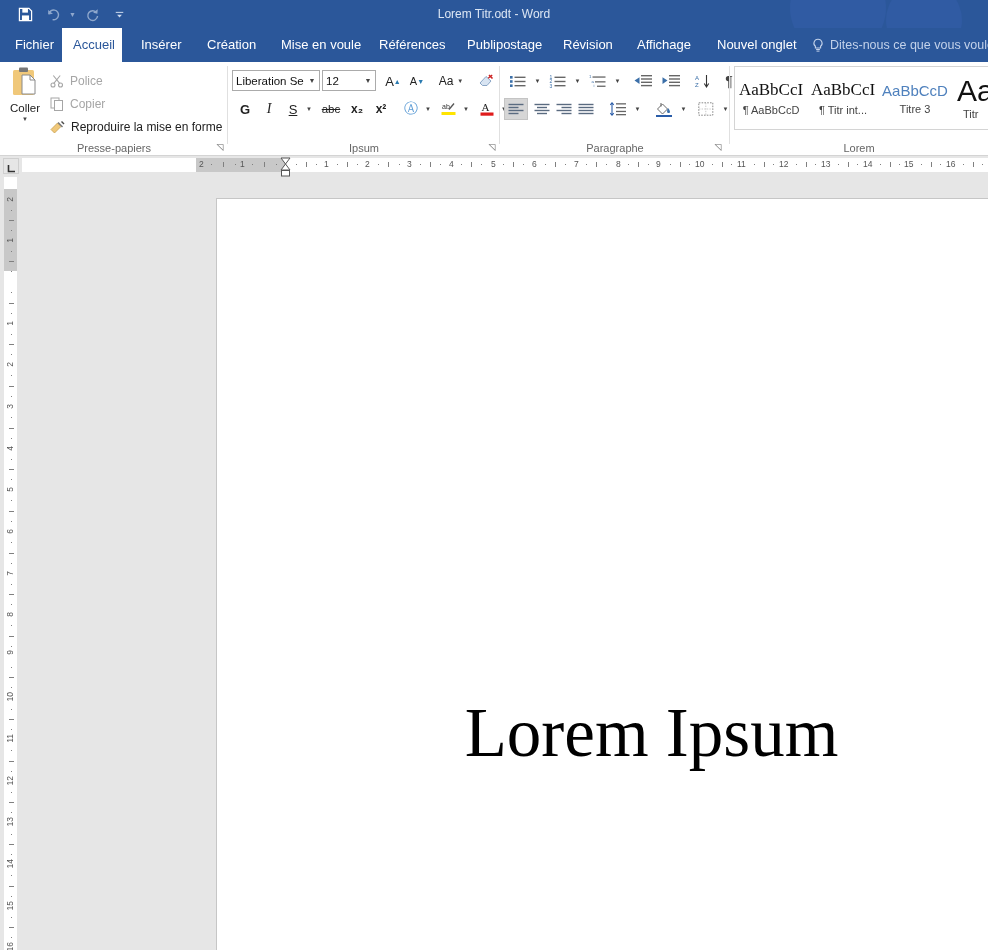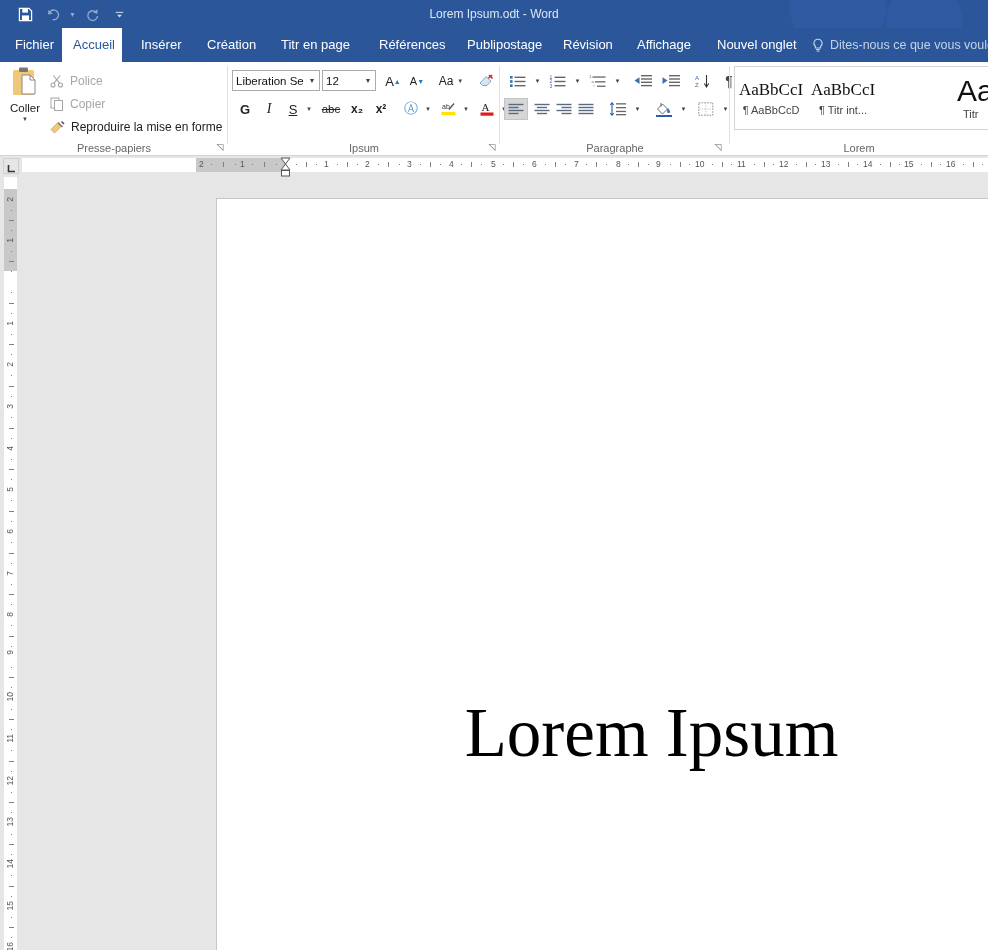--- a/index.html
+++ b/index.html
@@ -184,21 +184,21 @@
   svg { display: block; }
 </style>
 </head>
 <body>
 
 <div class="titlebar">
   <div class="tb-bubble" style="left:790px;top:-40px;width:96px;height:96px;"></div>
   <div class="tb-bubble" style="left:886px;top:-18px;width:76px;height:76px;"></div>
 
   <div class="title-text">
-    <span>Lorem Ipsum.odt</span>
+    <span>Lorem Titr.odt</span>
     <span>-</span>
     <span>Word</span>
   </div>
 
   <div class="qat">
     <div class="qat-btn">
       <svg width="15" height="15" viewBox="0 0 16 16">
         <path d="M1.5 1.5h10.2L14.5 4.3V14.5H1.5z" fill="none" stroke="#fff" stroke-width="1.3"></path>
         <rect x="4.6" y="1.8" width="6" height="4.2" fill="#fff"></rect>
         <rect x="4.2" y="9" width="7.6" height="5.5" fill="#fff"></rect>
@@ -224,21 +224,21 @@
       </svg>
     </div>
   </div>
 </div>
 
 <div class="tabstrip">
   <div class="tab" style="left:4px;width:50px;">Fichier</div>
   <div class="tab active" style="left:62px;width:60px;">Accueil</div>
   <div class="tab" style="left:130px;width:60px;">Insérer</div>
   <div class="tab" style="left:196px;width:66px;">Création</div>
-  <div class="tab" style="left:270px;width:92px;">Titr en page</div>
+  <div class="tab" style="left:270px;width:92px;">Mise en voule</div>
   <div class="tab" style="left:368px;width:80px;">Références</div>
   <div class="tab" style="left:456px;width:88px;">Publipostage</div>
   <div class="tab" style="left:552px;width:66px;">Révision</div>
   <div class="tab" style="left:626px;width:72px;">Affichage</div>
   <div class="tab" style="left:706px;width:96px;">Nouvel onglet</div>
 
   <div class="tellme" style="left:812px;">
     <span>
       <svg width="12" height="15" viewBox="0 0 12 15">
         <path d="M6 1.2 A4 4 0 0 1 8.6 8.3 L8.6 10 L3.4 10 L3.4 8.3 A4 4 0 0 1 6 1.2Z" fill="none" stroke="#c3d2ea" stroke-width="1.1"></path>
@@ -570,20 +570,24 @@
 
   <div class="group" style="left:730px;width:258px;">
     <div class="stylebox" style="left:4px;width:268px;">
       <div class="stylecell" style="left:0;">
         <span class="sp">AaBbCcI</span>
         <span class="sn">¶ AaBbCcD</span>
       </div>
       <div class="stylecell" style="left:72px;">
         <span class="sp">AaBbCcI</span>
         <span class="sn">¶ Titr int...</span>
+      </div>
+      <div class="stylecell" style="left:144px;">
+        <span class="sp" style="font-family:'Liberation Sans',sans-serif;font-size:15px;color:#4f81bd;">AaBbCcD</span>
+        <span class="sn">Titre 3</span>
       </div>
       <div class="stylecell" style="left:216px;align-items:flex-start;padding-left:6px;">
         <span class="sp" style="font-family:'Liberation Sans',sans-serif;font-size:30px;color:#111;line-height:1;">Aa</span>
         <span class="sn" style="margin-top:2px;margin-left:6px;">Titr</span>
       </div>
     </div>
     <div class="group-label">Lorem</div>
   </div>
 </div>
 

